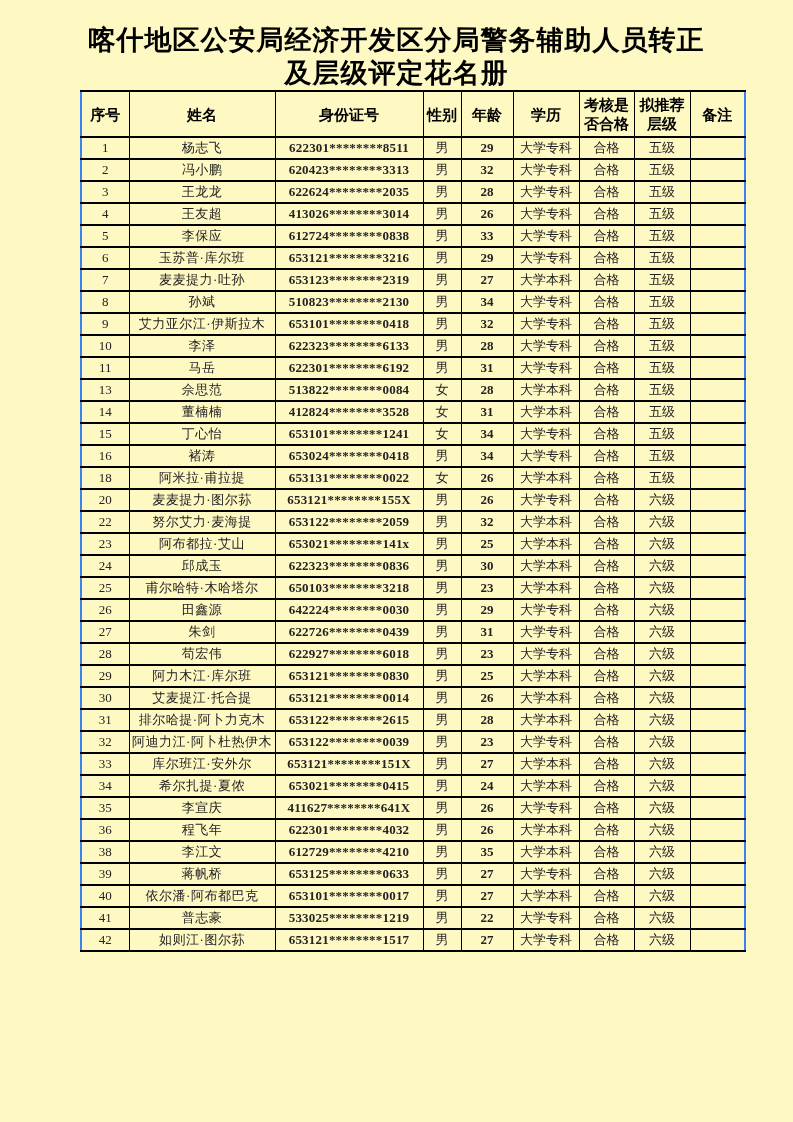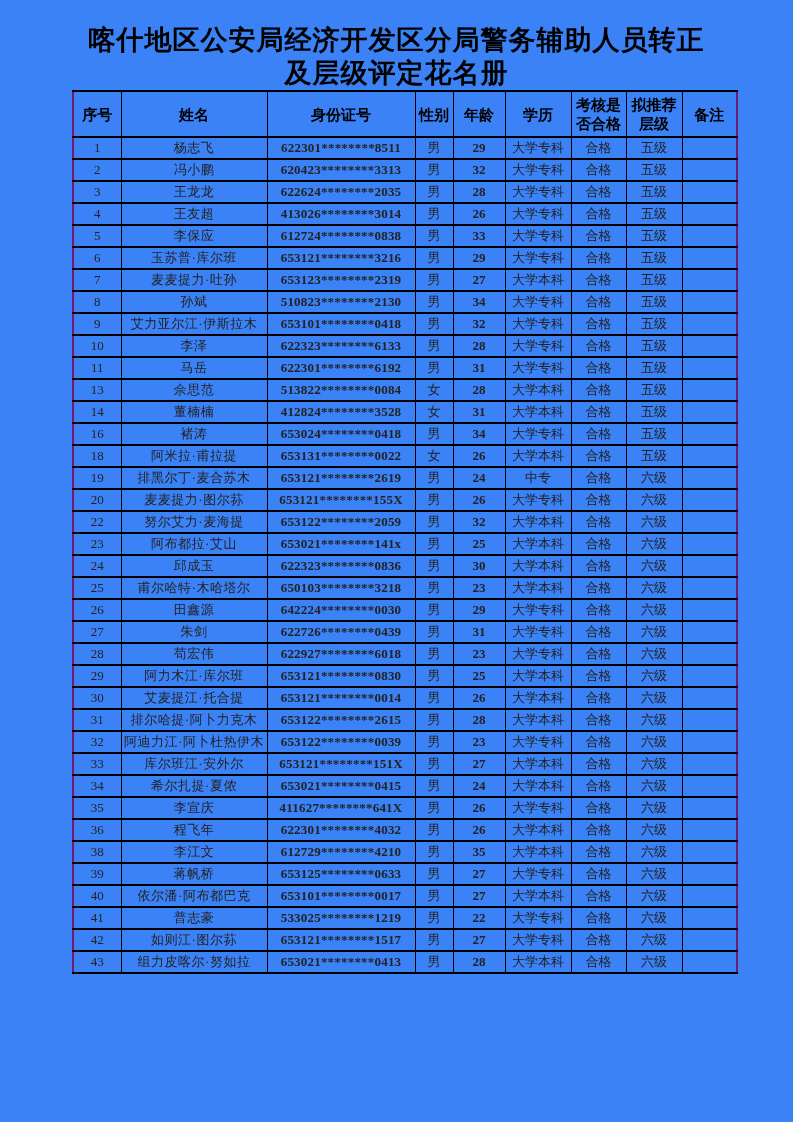--- a/index.html
+++ b/index.html
@@ -1,42 +1,42 @@
 <!DOCTYPE html>
 <html><head>
 <meta charset="utf-8">
 <style>
   html,body{margin:0;padding:0;background:#e8e8e8;}
   .page{
     position:relative;
     width:793px;height:1122px;
     margin:0 auto;
-    background:#3b82f6;
+    background:#fef9c3;
     font-family:"Liberation Serif","DejaVu Serif",serif;
     color:#111111;
     overflow:hidden;
   }
   .doc-title{
     position:absolute;
     top:24px;left:40px;right:40px;
     text-align:center;
     font-family:"Liberation Sans","DejaVu Sans",sans-serif;
     font-weight:bold;
     font-size:27px;
     line-height:33px;
     color:#000000;
     letter-spacing:1px;
   }
   table.roster{
     position:absolute;
-    top:90px;left:72px;
+    top:90px;left:80px;
     width:664px;
     border-collapse:collapse;
     table-layout:fixed;
-    border:2px solid #701a75;
+    border:2px solid #3b82f6;
   }
   table.roster th, table.roster td{
     border:1px solid #000;
     border-top-width:2px;
     border-bottom-width:2px;
     text-align:center;
     vertical-align:middle;
     padding:0;
     overflow:hidden;
     white-space:nowrap;
@@ -244,20 +244,31 @@
           <td class="col-name">董楠楠</td>
           <td class="col-id-number">412824********3528</td>
           <td class="col-gender">女</td>
           <td class="col-age">31</td>
           <td class="col-education">大学本科</td>
           <td class="col-assessment">合格</td>
           <td class="col-level">五级</td>
           <td class="col-remarks"></td>
         </tr>
         <tr>
+          <td class="col-serial">15</td>
+          <td class="col-name">丁心怡</td>
+          <td class="col-id-number">653101********1241</td>
+          <td class="col-gender">女</td>
+          <td class="col-age">34</td>
+          <td class="col-education">大学专科</td>
+          <td class="col-assessment">合格</td>
+          <td class="col-level">五级</td>
+          <td class="col-remarks"></td>
+        </tr>
+        <tr>
           <td class="col-serial">16</td>
           <td class="col-name">褚涛</td>
           <td class="col-id-number">653024********0418</td>
           <td class="col-gender">男</td>
           <td class="col-age">34</td>
           <td class="col-education">大学专科</td>
           <td class="col-assessment">合格</td>
           <td class="col-level">五级</td>
           <td class="col-remarks"></td>
         </tr>
@@ -266,31 +277,20 @@
           <td class="col-name">阿米拉·甫拉提</td>
           <td class="col-id-number">653131********0022</td>
           <td class="col-gender">女</td>
           <td class="col-age">26</td>
           <td class="col-education">大学本科</td>
           <td class="col-assessment">合格</td>
           <td class="col-level">五级</td>
           <td class="col-remarks"></td>
         </tr>
         <tr>
-          <td class="col-serial">19</td>
-          <td class="col-name">排黑尔丁·麦合苏木</td>
-          <td class="col-id-number">653121********2619</td>
-          <td class="col-gender">男</td>
-          <td class="col-age">24</td>
-          <td class="col-education">中专</td>
-          <td class="col-assessment">合格</td>
-          <td class="col-level">六级</td>
-          <td class="col-remarks"></td>
-        </tr>
-        <tr>
           <td class="col-serial">20</td>
           <td class="col-name">麦麦提力·图尔荪</td>
           <td class="col-id-number">653121********155X</td>
           <td class="col-gender">男</td>
           <td class="col-age">26</td>
           <td class="col-education">大学专科</td>
           <td class="col-assessment">合格</td>
           <td class="col-level">六级</td>
           <td class="col-remarks"></td>
         </tr>
@@ -503,30 +503,19 @@
           <td class="col-level">六级</td>
           <td class="col-remarks"></td>
         </tr>
         <tr>
           <td class="col-serial">42</td>
           <td class="col-name">如则江·图尔荪</td>
           <td class="col-id-number">653121********1517</td>
           <td class="col-gender">男</td>
           <td class="col-age">27</td>
           <td class="col-education">大学专科</td>
-          <td class="col-assessment">合格</td>
-          <td class="col-level">六级</td>
-          <td class="col-remarks"></td>
-        </tr>
-        <tr>
-          <td class="col-serial">43</td>
-          <td class="col-name">组力皮喀尔·努如拉</td>
-          <td class="col-id-number">653021********0413</td>
-          <td class="col-gender">男</td>
-          <td class="col-age">28</td>
-          <td class="col-education">大学本科</td>
           <td class="col-assessment">合格</td>
           <td class="col-level">六级</td>
           <td class="col-remarks"></td>
         </tr>
       </tbody>
   </table>
 </div>
 
 </body></html>

